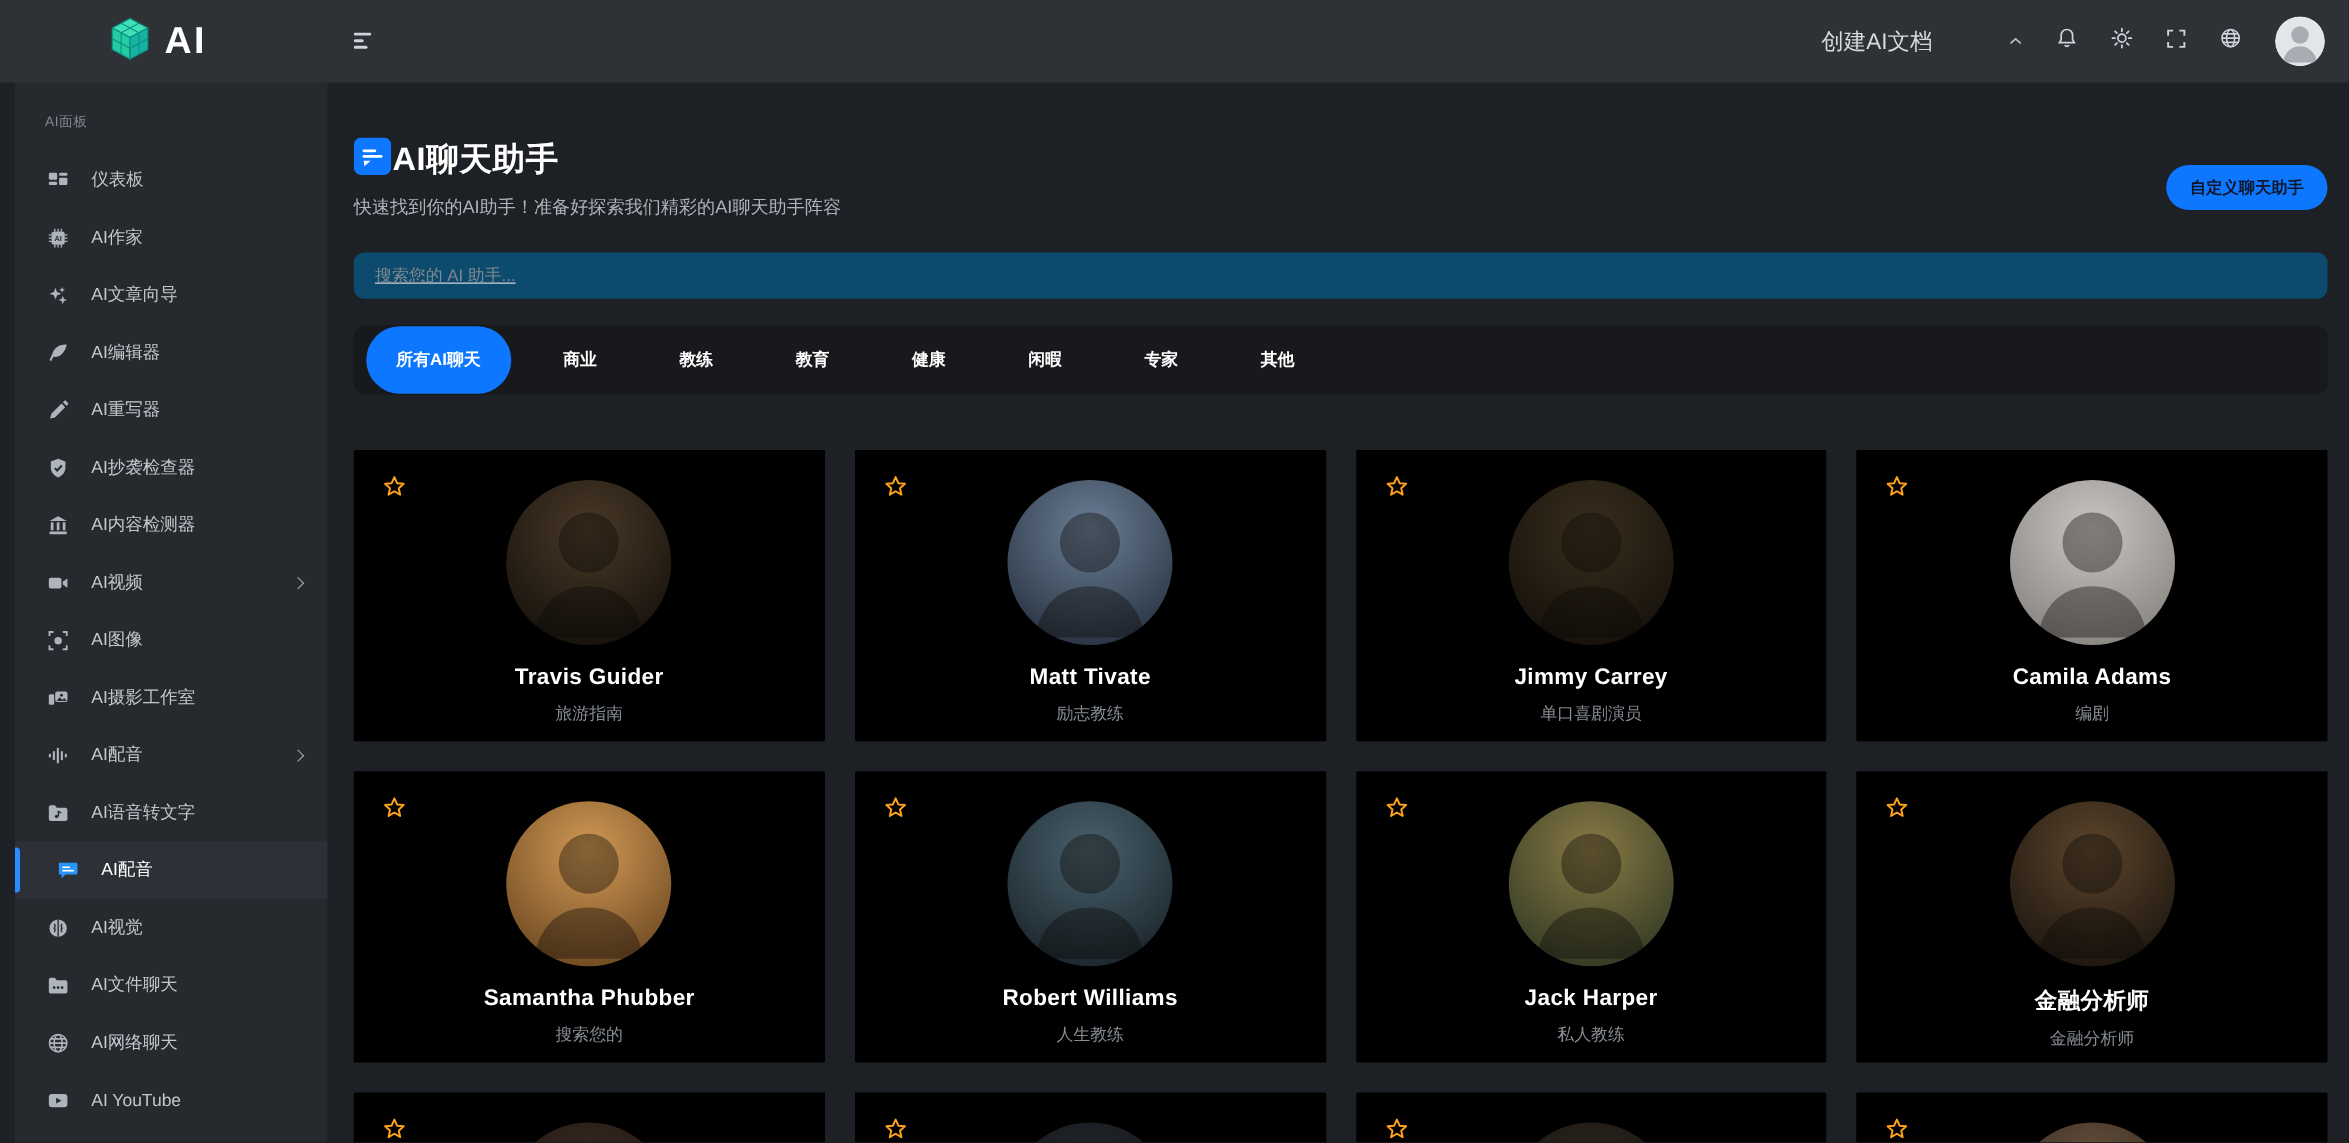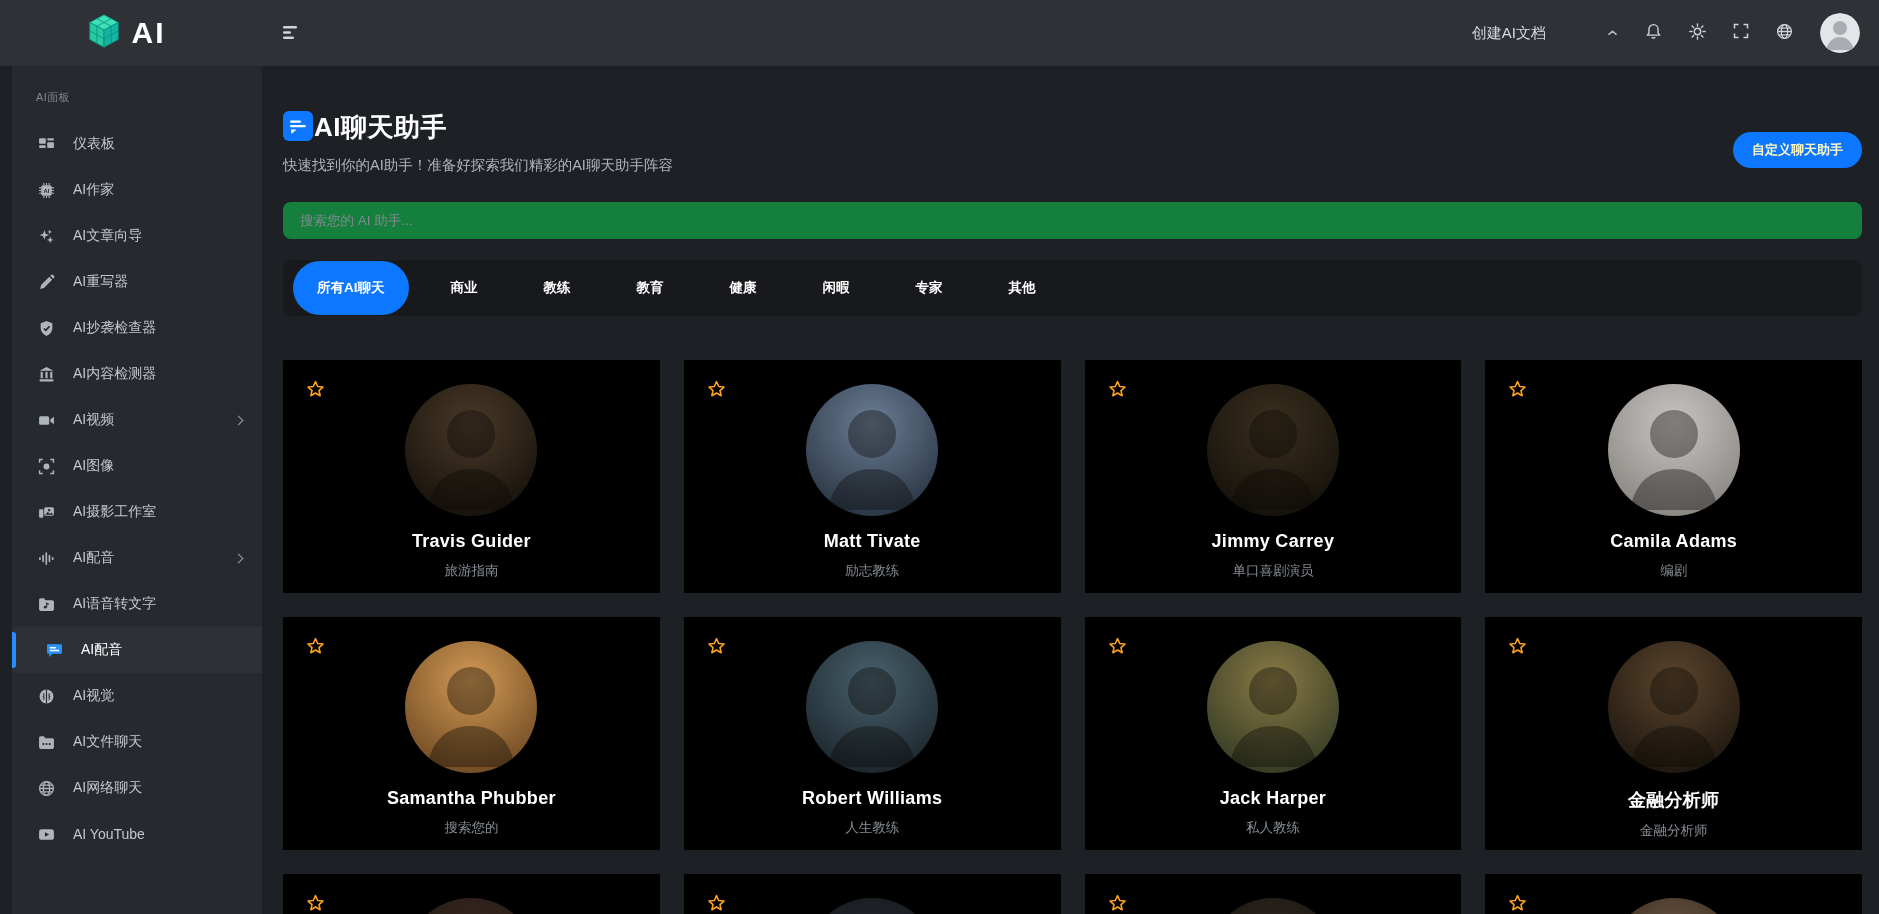--- a/index.html
+++ b/index.html
@@ -6,21 +6,21 @@
   html,body { width:1879px; height:914px; overflow:hidden; }
   body { font-family:"Liberation Sans", sans-serif; background:#1d2024; position:relative; }
 
   
   .topbar { position:absolute; top:0; left:0; right:0; height:66px; background:#2e3136;
             display:flex; align-items:center; z-index:20; }
   .logo-wrap { width:250px; display:flex; align-items:center; justify-content:center; gap:9px; }
   .logo-text { color:#fff; font-size:30px; font-weight:700; letter-spacing:2px; }
   .menu-btn { margin-left:33px; color:#cfd4da; cursor:pointer; display:flex; align-items:center; }
   .topbar-right { margin-left:auto; display:flex; align-items:center; gap:27px; padding-right:19px; color:#cfd4da; }
-  .create-doc { font-size:15px; color:#d6d9dd; cursor:pointer; }
+  .create-doc { font-size:18px; color:#d6d9dd; cursor:pointer; }
   .caret { margin-left:34px; display:flex; align-items:center; cursor:pointer; color:#b9bec5; }
   .tb-icon { display:flex; align-items:center; cursor:pointer; }
   .tb-avatar { width:40px; height:40px; border-radius:50%; overflow:hidden; cursor:pointer; display:flex; }
 
   
   .sidebar { position:absolute; top:66px; left:0; bottom:0; width:250px; background:#26292e;
              padding-top:12px; overflow:hidden;margin-left:12px; }
   .section-label { padding:12px 24px 16px; font-size:11px; color:#82888f; letter-spacing:.4px; }
   .side-item { height:46px; display:flex; align-items:center; gap:17px; padding:0 20px 0 24px;
                color:#c3c8cd; font-size:14px; position:relative; cursor:pointer; }
@@ -33,24 +33,24 @@
                border-right:1.6px solid #9aa0a6; border-bottom:1.6px solid #9aa0a6;
                transform:rotate(-45deg); }
   .side-item.has-chevron .chevron { display:block; }
 
   
   .main { position:absolute; left:250px; top:66px; right:0; bottom:0; padding:44px 17px 0 33px; overflow:hidden; }
   .header-row { display:flex; justify-content:space-between; align-items:flex-start; }
   .title-row { display:flex; align-items:center; gap:1px; }
   .page-title { color:#fff; font-size:26px; font-weight:800; letter-spacing:.5px; }
   .subtitle { margin-top:11px; font-size:14.5px; color:#aeb3ba; }
-  .custom-btn { background:#0d78ff; color:#fef9c3; border:none; border-radius:999px; padding:9px 19px;
+  .custom-btn { background:#0d78ff; color:#0f172a; border:none; border-radius:999px; padding:9px 19px;
                 font-size:13px; font-weight:700; cursor:pointer; margin-top:22px; font-family:inherit; }
-  .search-input { width:100%; margin-top:27px; height:37px; background:#15803d; border:none;
-                  border-radius:8px; color:#d0d4d9; padding:0 17px; font-size:13.5px; outline:none; font-family:inherit; }
+  .search-input { width:100%; margin-top:27px; height:37px; background:#0c4a6e; border:none;
+                  border-radius:8px; color:#d0d4d9; padding:0 17px; font-size:13.5px; outline:none; font-family:inherit;text-decoration:underline; }
   .search-input::placeholder { color:#82888f; }
   .pillbar { margin-top:21px; background:#17191c; border-radius:10px; height:56px;
              display:flex; align-items:center; padding:0 10px; }
   .pill { border:none; background:transparent; color:#fff; font-size:13.5px; font-weight:700;
           padding:18px 24px; border-radius:999px; cursor:pointer; white-space:nowrap; margin-right:18px; font-family:inherit; }
   .pill.active { background:#0d78ff; }
 
   .grid { margin-top:44px; display:grid; grid-template-columns:repeat(4,1fr); gap:24px; }
   .grid.stub-row { margin-top:24px; }
   .card { background:#000000; border-radius:1px; height:233px; position:relative; cursor:pointer; }
@@ -163,20 +163,29 @@
             <path d="M11.5 8l.9 2.3 2.3.9-2.3.9-.9 2.3-.9-2.3-2.3-.9 2.3-.9z"></path>
             <path d="M11 1.5l.6 1.6 1.6.6-1.6.6-.6 1.6-.6-1.6-1.6-.6 1.6-.6z"></path>
           </svg>
         </span>
         <span>AI文章向导</span>
 
       </div>
       <div class="side-item">
         <span class="icon-slot">
           <svg viewBox="0 0 16 16" width="17" height="17" fill="currentColor">
+            <path d="M14.5 1.5C9 1 4.8 4.2 3.6 8.6L1.5 13.2l1.3 1 1.6-3.4c4.6.6 8.6-2.6 10.1-9.3z"></path>
+          </svg>
+        </span>
+        <span>AI编辑器</span>
+
+      </div>
+      <div class="side-item">
+        <span class="icon-slot">
+          <svg viewBox="0 0 16 16" width="17" height="17" fill="currentColor">
             <path d="M2 14l.9-3.6 7.7-7.7 2.7 2.7-7.7 7.7L2 14zM11.6 1.7l1-1c.4-.4 1-.4 1.4 0l1.3 1.3c.4.4.4 1 0 1.4l-1 1-2.7-2.7z"></path>
           </svg>
         </span>
         <span>AI重写器</span>
 
       </div>
       <div class="side-item">
         <span class="icon-slot">
           <svg viewBox="0 0 16 16" width="17" height="17">
             <path d="M8 1l5.5 2v4.5c0 3.5-2.3 6-5.5 7.5-3.2-1.5-5.5-4-5.5-7.5V3z" fill="currentColor"></path>

